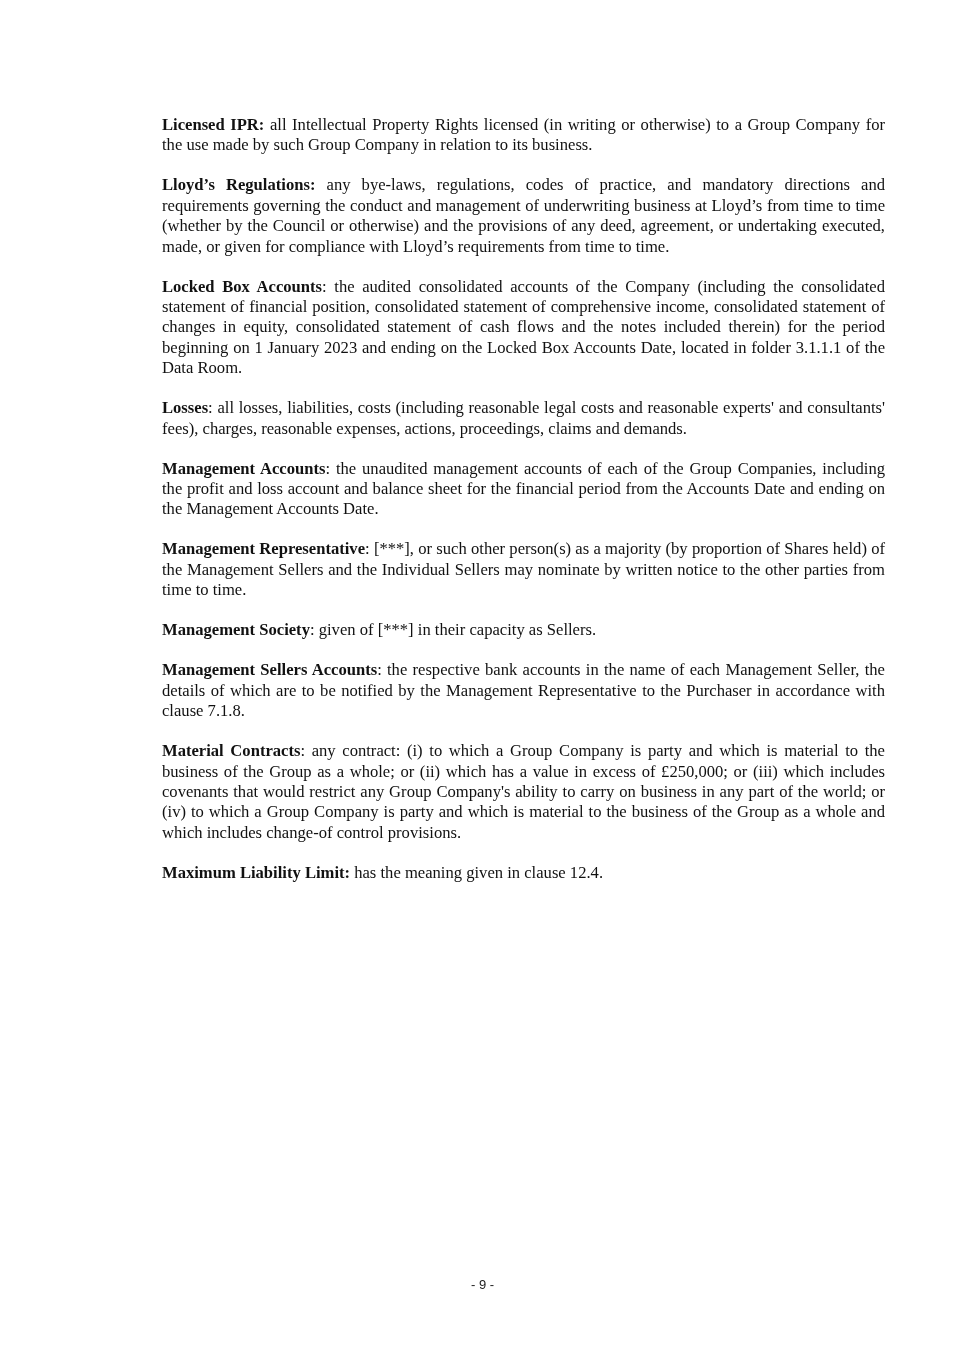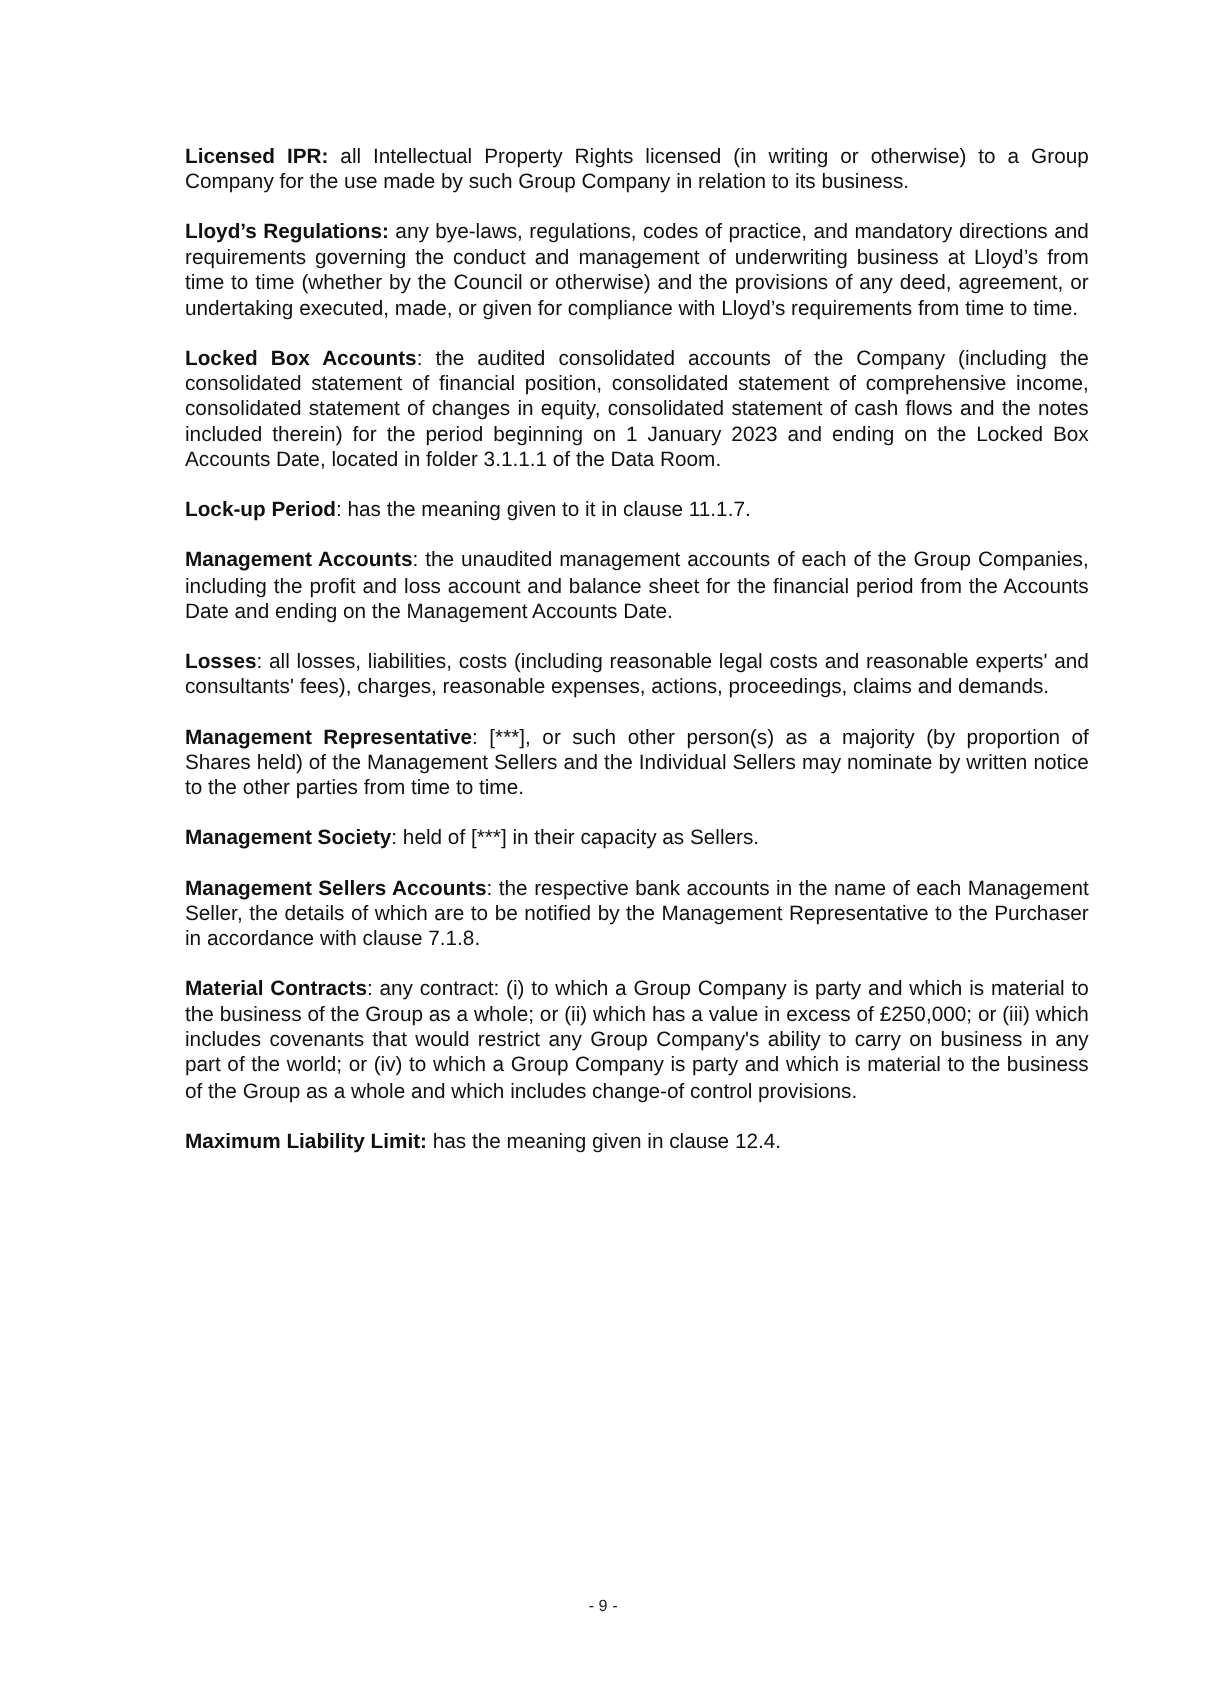--- a/index.html
+++ b/index.html
@@ -10,23 +10,24 @@
     body {
       width: 965px;
       height: 1365px;
       position: relative;
       overflow: hidden;
       font-family: "Liberation Sans", sans-serif;
       color: #111111;
     }
     .page {
       position: absolute;
-      left: 148px;
+      left: 162px;
       top: 115px;
       width: 723px;
+      font-family: Liberation Serif, serif;
     }
     .definition {
       margin: 0 0 19.8px 0;
       font-size: 16.6px;
       line-height: 20.35px;
       text-align: justify;
       text-justify: inter-word;
     }
     .term {
       font-weight: bold;
@@ -47,31 +48,30 @@
 <div class="page">
 
   <p class="definition"><span class="term">Licensed IPR:</span><span></span><span> all Intellectual Property Rights licensed (in writing or otherwise) to a Group Company for the use made by such Group Company in relation to its business.</span></p>
 
 
   <p class="definition"><span class="term">Lloyd’s Regulations:</span><span></span><span> any bye-laws, regulations, codes of practice, and mandatory directions and requirements governing the conduct and management of underwriting business at Lloyd’s from time to time (whether by the Council or otherwise) and the provisions of any deed, agreement, or undertaking executed, made, or given for compliance with Lloyd’s requirements from time to time.</span></p>
 
   <p class="definition"><span class="term">Locked Box Accounts</span><span>:</span><span> the audited consolidated accounts of the Company (including the consolidated statement of financial position, consolidated statement of comprehensive income, consolidated statement of changes in equity, consolidated statement of cash flows and the notes included therein) for the period beginning on 1 January 2023 and ending on the Locked Box Accounts Date, located in folder 3.1.1.1 of the Data Room.</span></p>
 
 
-  <p class="definition"><span class="term">Lock-up Period</span><span>:</span><span> has the meaning given to it in clause 11.1.7.</span></p>
 
 
+  <p class="definition"><span class="term">Losses</span><span>:</span><span> all losses, liabilities, costs (including reasonable legal costs and reasonable experts' and consultants' fees), charges, reasonable expenses, actions, proceedings, claims and demands.</span></p>
+
   <p class="definition"><span class="term">Management Accounts</span><span>:</span><span> the unaudited management accounts of each of the Group Companies, including the profit and loss account and balance sheet for the financial period from the Accounts Date and ending on the Management Accounts Date.</span></p>
-
-  <p class="definition"><span class="term">Losses</span><span>:</span><span> all losses, liabilities, costs (including reasonable legal costs and reasonable experts' and consultants' fees), charges, reasonable expenses, actions, proceedings, claims and demands.</span></p>
 
 
   <p class="definition"><span class="term">Management Representative</span><span>:</span><span> [***], or such other person(s) as a majority (by proportion of Shares held) of the Management Sellers and the Individual Sellers may nominate by written notice to the other parties from time to time.</span></p>
 
-  <p class="definition"><span class="term">Management Society</span><span>:</span><span> held of [***] in their capacity as Sellers.</span></p>
+  <p class="definition"><span class="term">Management Society</span><span>:</span><span> given of [***] in their capacity as Sellers.</span></p>
 
   <p class="definition"><span class="term">Management Sellers Accounts</span><span>:</span><span> the respective bank accounts in the name of each Management Seller, the details of which are to be notified by the Management Representative to the Purchaser in accordance with clause 7.1.8.</span></p>
 
   <p class="definition"><span class="term">Material Contracts</span><span>:</span><span> any contract: (i) to which a Group Company is party and which is material to the business of the Group as a whole; or (ii) which has a value in excess of £250,000; or (iii) which includes covenants that would restrict any Group Company's ability to carry on business in any part of the world; or (iv) to which a Group Company is party and which is material to the business of the Group as a whole and which includes change-of control provisions.</span></p>
 
   <p class="definition"><span class="term">Maximum Liability Limit:</span><span></span><span> has the meaning given in clause 12.4.</span></p>
 
 
 </div>
 

